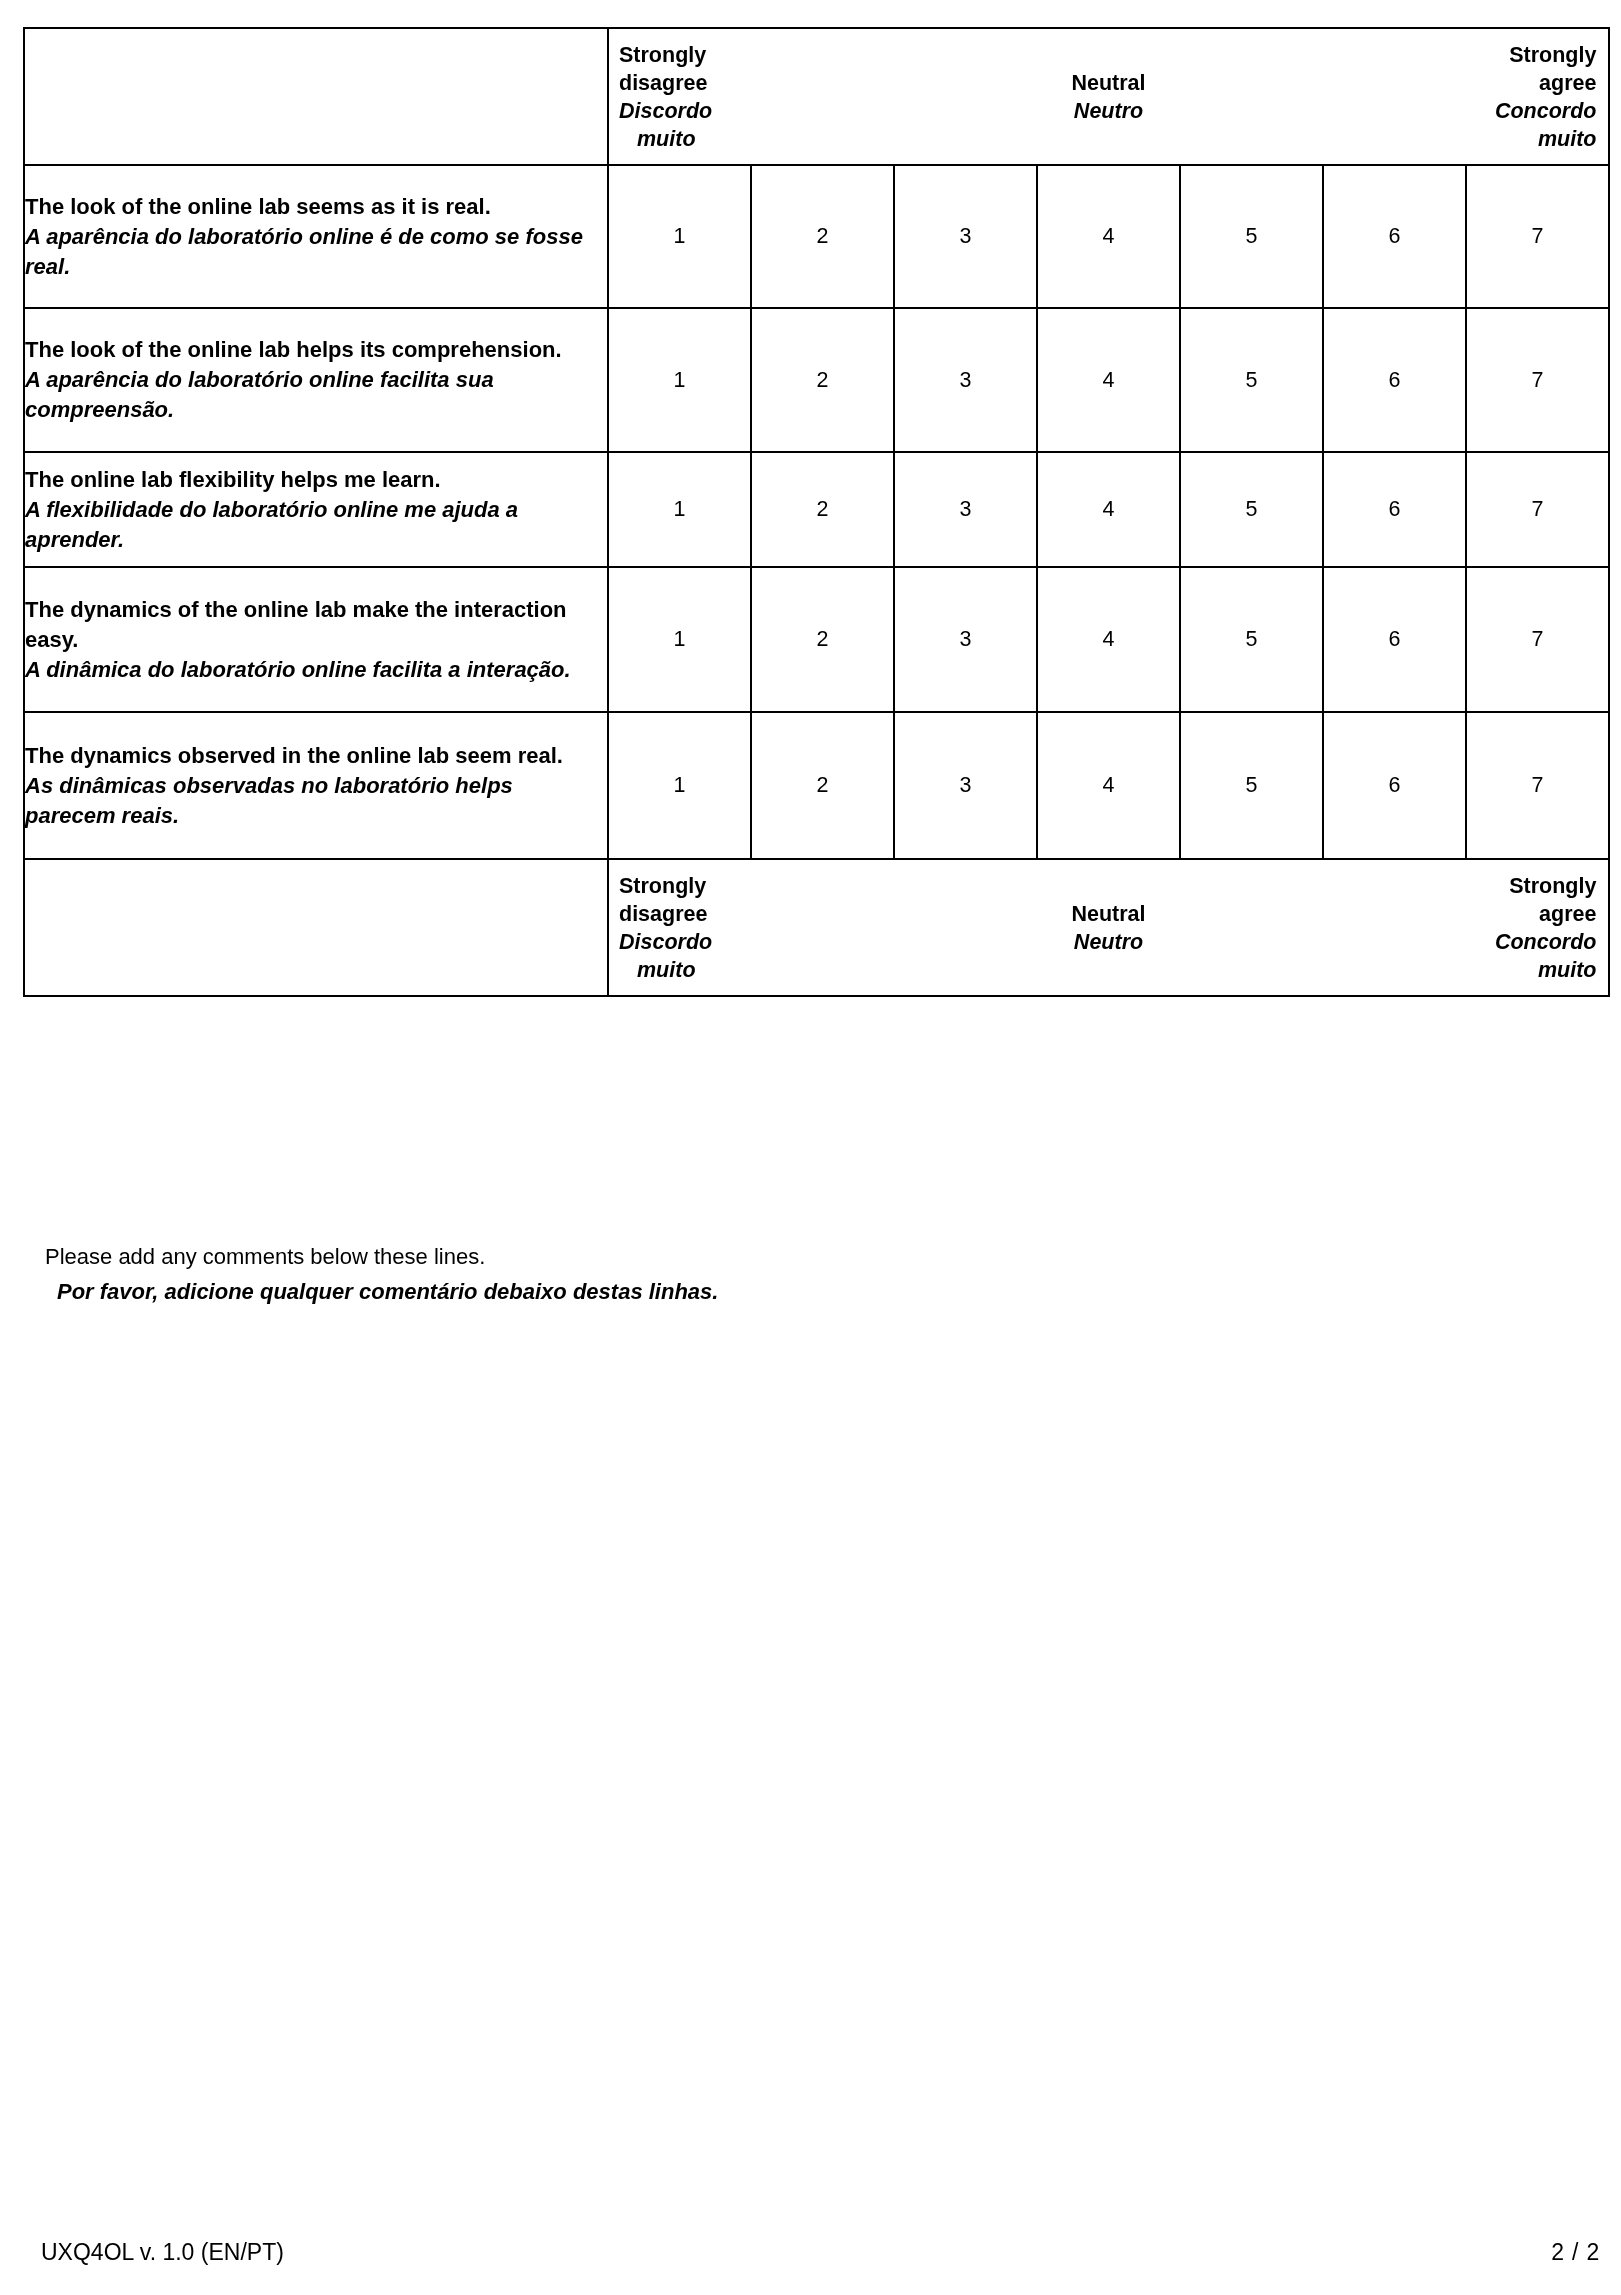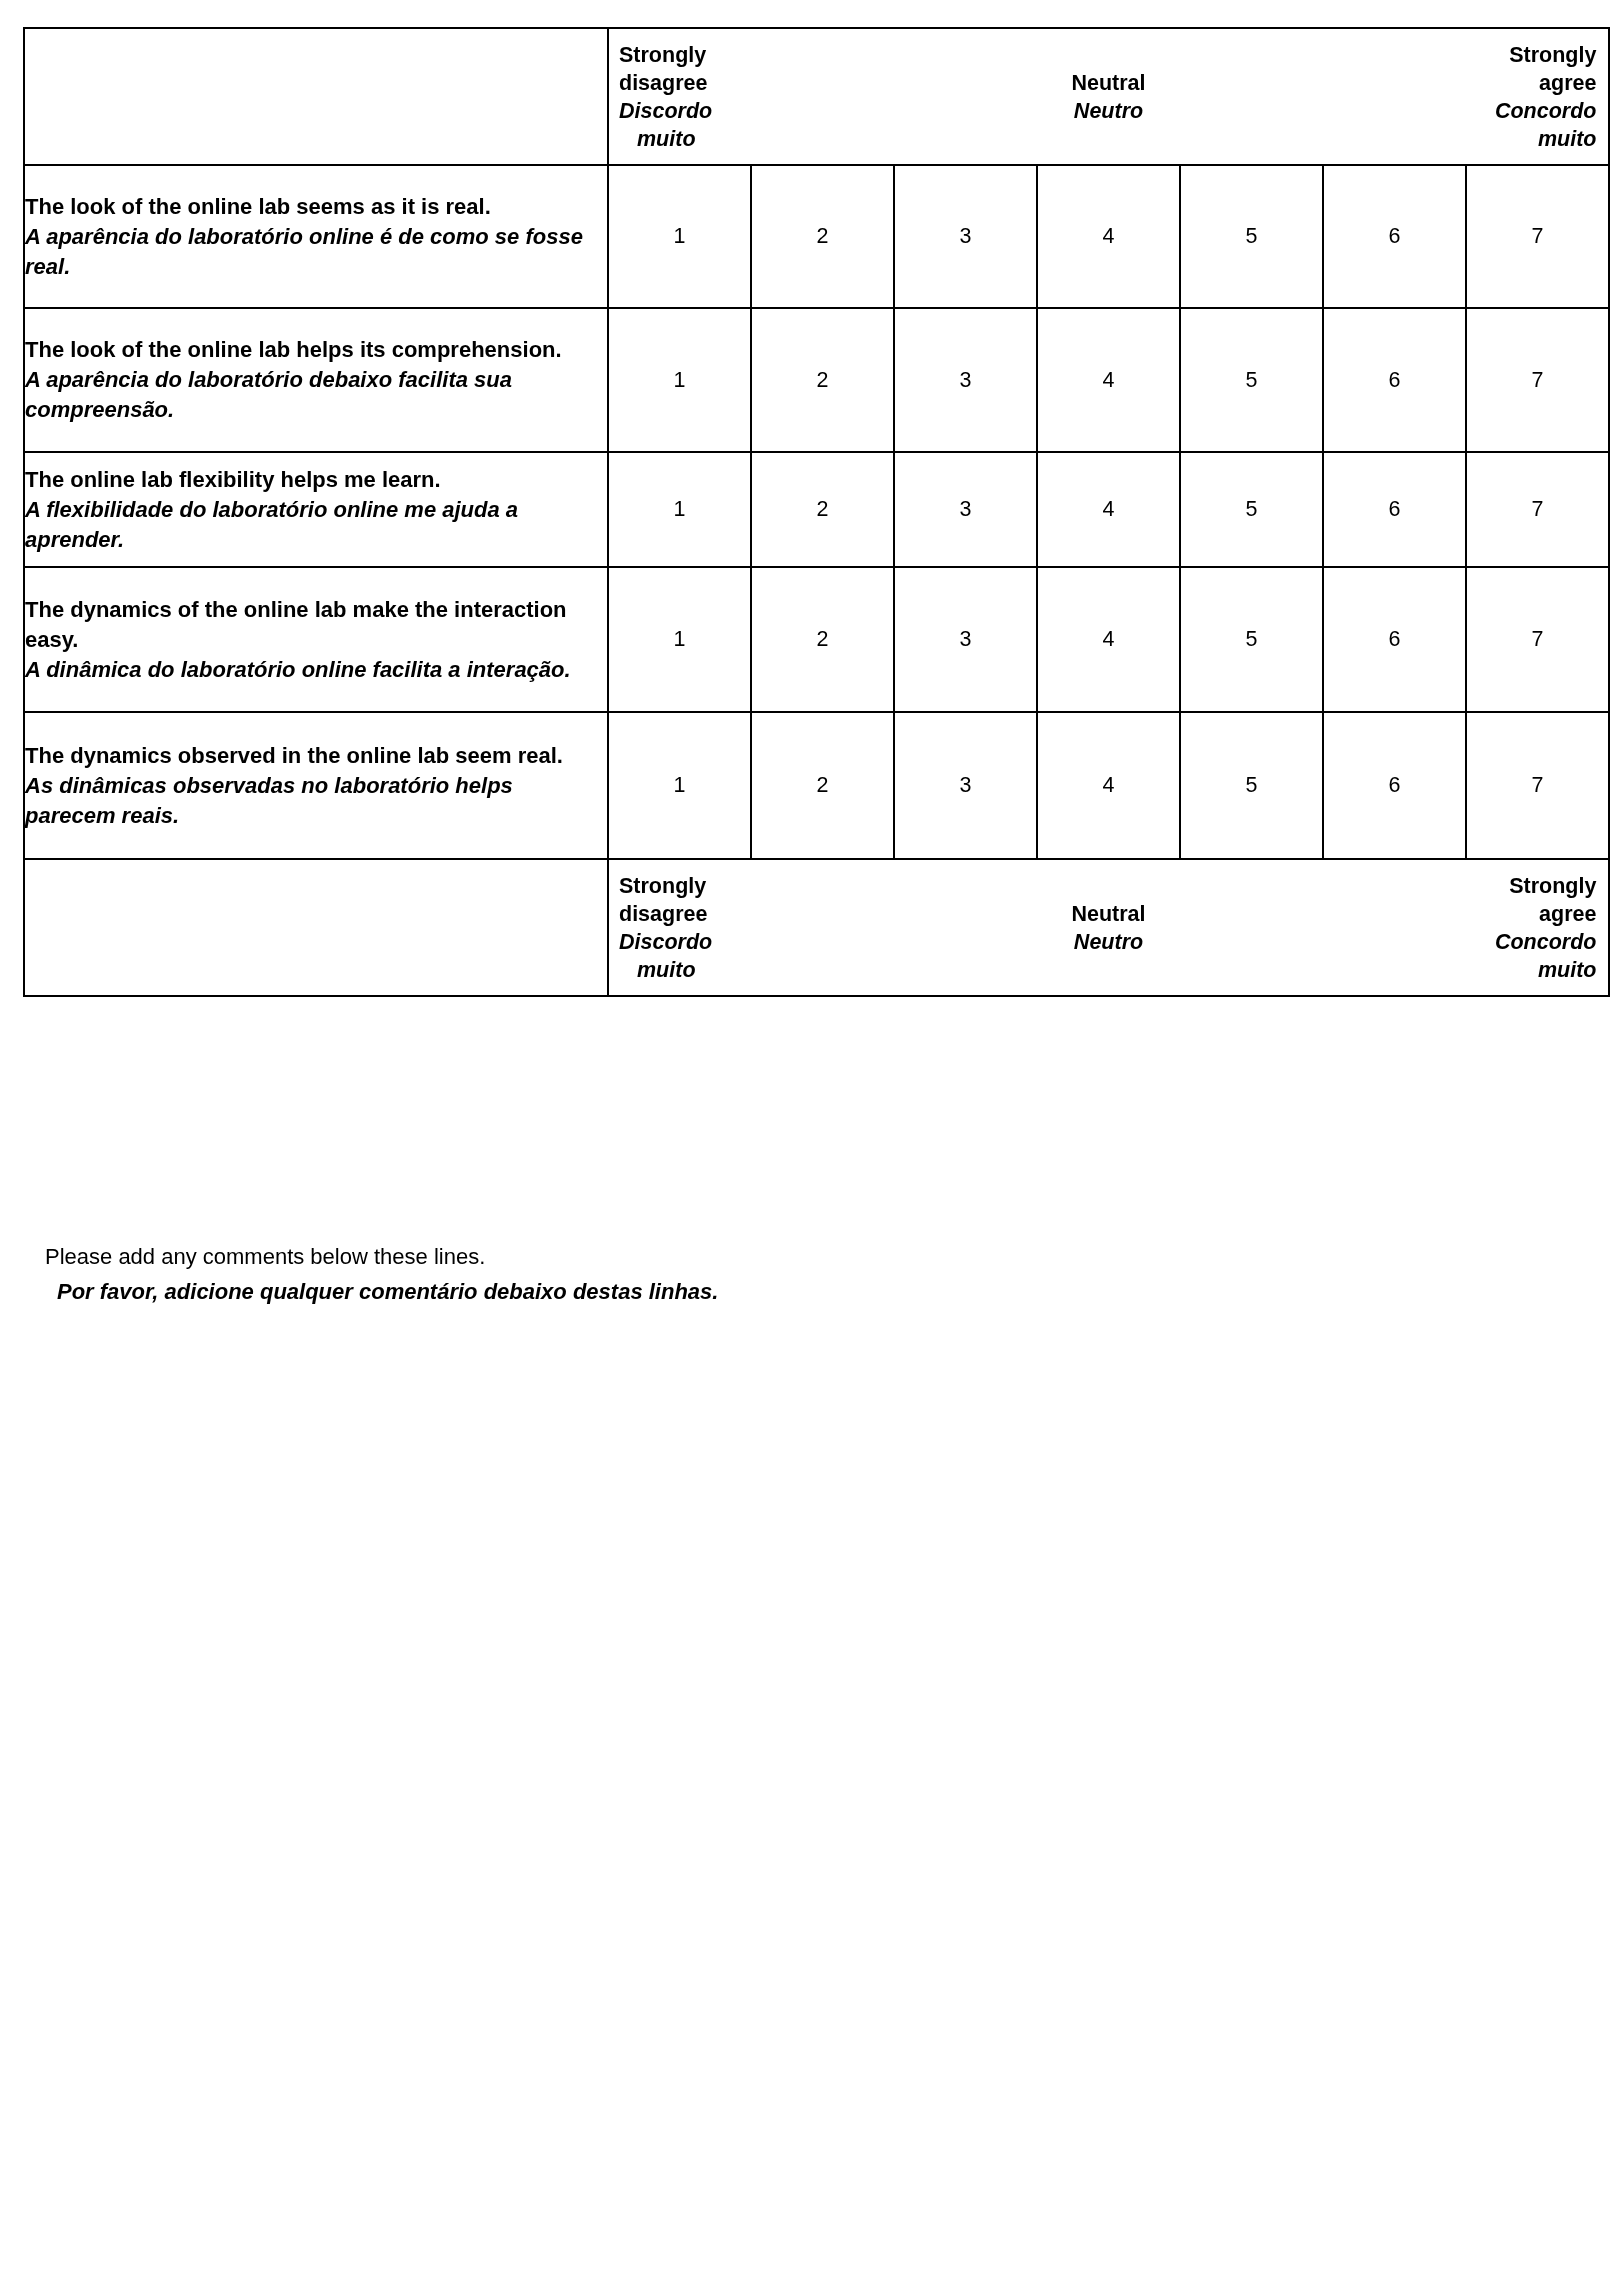--- a/index.html
+++ b/index.html
@@ -200,21 +200,21 @@
         <td class="scale-cell">3</td>
         <td class="scale-cell">4</td>
         <td class="scale-cell">5</td>
         <td class="scale-cell">6</td>
         <td class="scale-cell">7</td>
       </tr>
 
       <tr class="row-h2">
         <td class="item-cell">
           <span class="item-en">The look of the online lab helps its comprehension.</span>
-          <span class="item-pt">A aparência do laboratório debaixo facilita sua compreensão.</span>
+          <span class="item-pt">A aparência do laboratório online facilita sua compreensão.</span>
         </td>
         <td class="scale-cell">1</td>
         <td class="scale-cell">2</td>
         <td class="scale-cell">3</td>
         <td class="scale-cell">4</td>
         <td class="scale-cell">5</td>
         <td class="scale-cell">6</td>
         <td class="scale-cell">7</td>
       </tr>
 
@@ -286,15 +286,19 @@
       </tr>
 
     </tbody>
   </table>
 
   <div class="comments">
     <span class="c-en">Please add any comments below these lines.</span>
     <span class="c-pt">Por favor, adicione qualquer comentário debaixo destas linhas.</span>
   </div>
 
+  <div class="page-footer">
+    <span class="footer-left">UXQ4OL v. 1.0 (EN/PT)</span>
+    <span class="footer-right">2 / 2</span>
+  </div>
 
 </div>
 
 
 </body></html>

